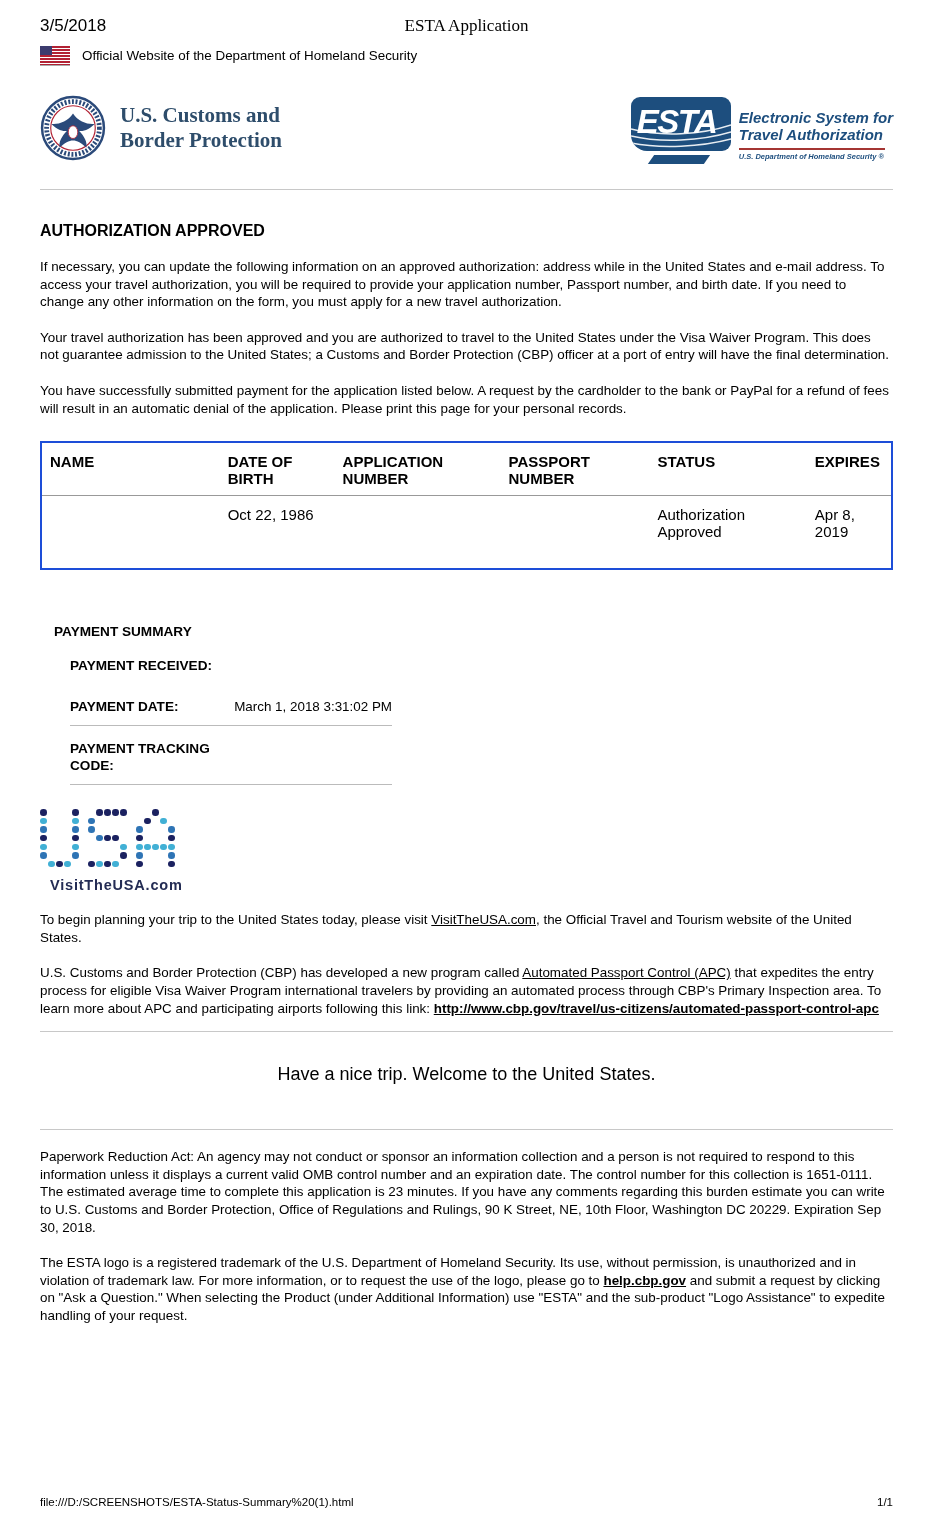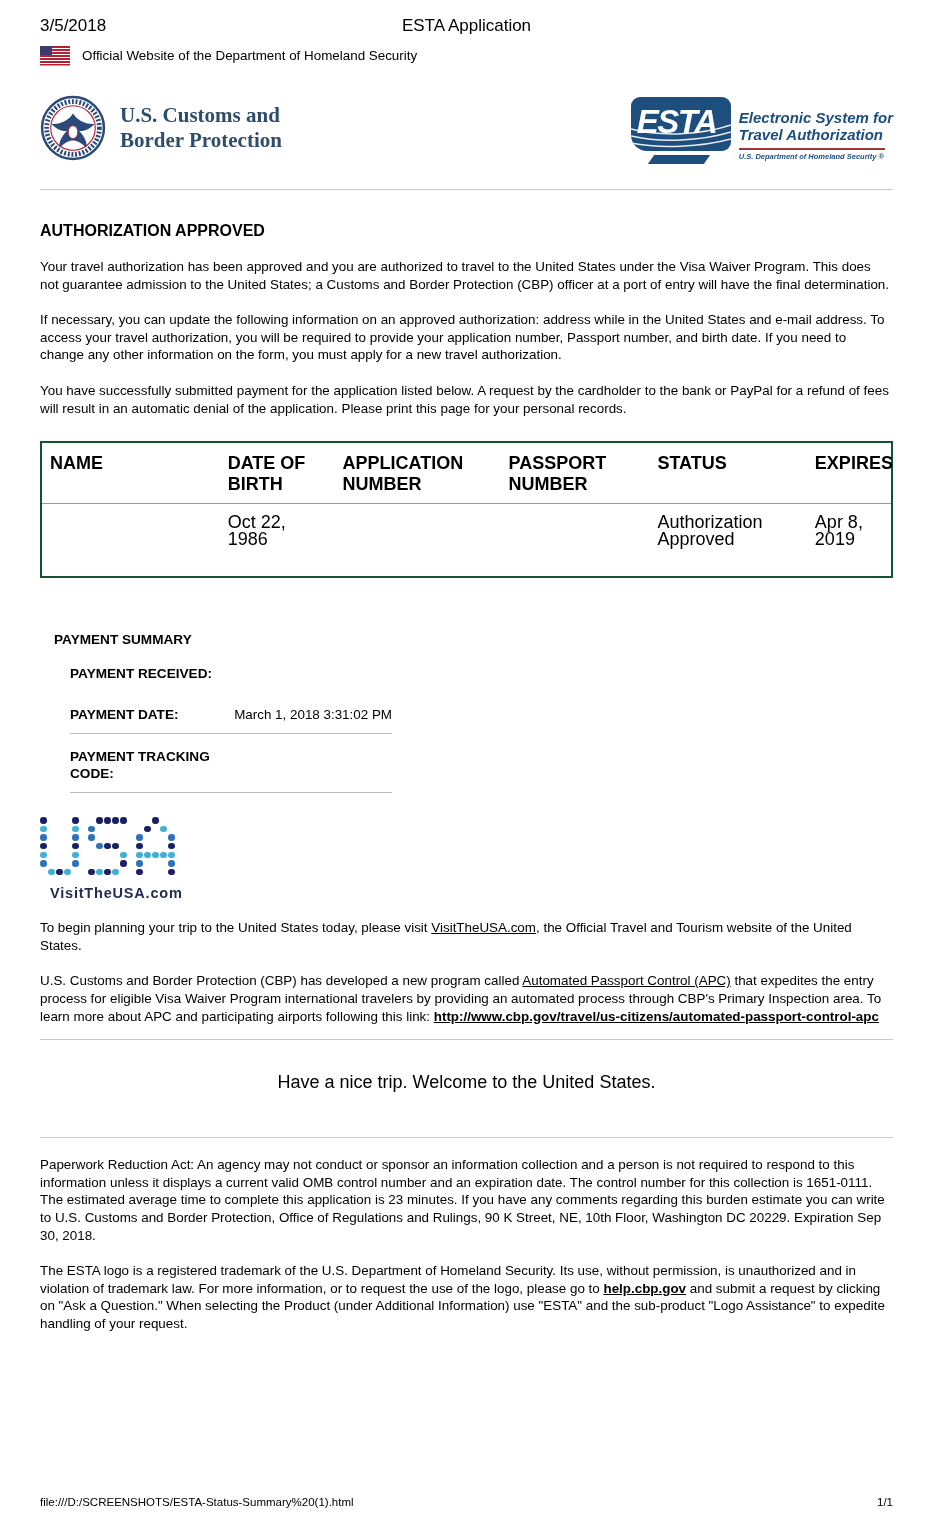--- a/index.html
+++ b/index.html
@@ -8,21 +8,21 @@
     width: 933px; height: 1536px;
     background: #fff; color: #000;
     font-family: "Liberation Sans", sans-serif;
     position: relative; overflow: hidden;
   }
   .page { padding: 0 40px; }
 
   
   .print-header { padding-top: 16px; position: relative; font-size: 17px; height: 16px; }
   .print-date { position: absolute; left: 40px; top: 16px; }
-  .print-title { position: absolute; left: 0; right: 0; top: 16px; text-align: center; }
+  .print-title { position: absolute; left: 0; right: 0; top: 16px; text-align: center; font-family: Liberation Serif, serif; }
   .print-footer { position: absolute; left: 40px; right: 40px; top: 1496px; font-size: 11.5px; display: flex; justify-content: space-between; }
 
   
   .official-row { margin-top: 30px; display: flex; align-items: center; }
   .flag { width: 30px; height: 19px; display: inline-block; position: relative; flex: 0 0 auto;
           background: repeating-linear-gradient(180deg,#b22234 0 1.6px,#fff 1.6px 3px);
           box-shadow: 0 1px 0 #aaa; }
   .canton { position: absolute; top: 0; left: 0; width: 12px; height: 9px; background: #3c3b6e; }
   .official-text { margin-left: 12px; font-size: 13.4px; }
 
@@ -47,22 +47,22 @@
 
   hr.rule { border: none; border-top: 1px solid #c8c8c8; margin: 14px 0 0; }
 
   h1.section { font-size: 16px; font-weight: bold; margin: 32px 0 0; }
   p.body { font-size: 13.4px; line-height: 17.6px; margin: 18px 0 0; }
   .bold { font-weight: bold; }
   a.link { color: #000; text-decoration: underline; }
   a.link-bold { color: #000; text-decoration: underline; font-weight: bold; }
 
   
-  table.receipt { width: 100%; border-collapse: collapse; border: 2px solid #14532d; margin-top: 24px;
-                  font-size: 18px; table-layout: fixed; }
+  table.receipt { width: 100%; border-collapse: collapse; border: 2px solid #1d4ed8; margin-top: 24px;
+                  font-size: 15px; table-layout: fixed; }
   table.receipt th { text-align: left; vertical-align: top; padding: 10px 8px 8px; font-weight: bold; }
   table.receipt thead tr { border-bottom: 1px solid #999; }
   table.receipt td { vertical-align: top; padding: 10px 8px 28px; line-height: 17px; }
   .col-name { width: 21%; } .col-dob { width: 13.5%; } .col-app { width: 19.5%; }
   .col-pass { width: 17.5%; } .col-status { width: 18.5%; } .col-exp { width: 10%; }
 
   
   .pay-summary { margin: 54px 0 0 14px; }
   .ps-heading { font-size: 13.6px; font-weight: bold; }
   .ps-rows { margin-left: 16px; margin-top: 4px; width: 322px; }
@@ -130,22 +130,22 @@
         </div>
         <div class="esta-redline"></div>
         <div class="esta-dept">U.S. Department of Homeland Security ®</div>
       </div>
     </div>
   </div>
 
   <hr class="rule">
 
   <h1 class="section">AUTHORIZATION APPROVED</h1>
+  <p class="body">If necessary, you can update the following information on an approved authorization: address while in the United States and e-mail address. To access your travel authorization, you will be required to provide your application number, Passport number, and birth date. If you need to change any other information on the form, you must apply for a new travel authorization.</p>
   <p class="body">Your travel authorization has been approved and you are authorized to travel to the United States under the Visa Waiver Program. This does not guarantee admission to the United States; a Customs and Border Protection (CBP) officer at a port of entry will have the final determination.</p>
-  <p class="body">If necessary, you can update the following information on an approved authorization: address while in the United States and e-mail address. To access your travel authorization, you will be required to provide your application number, Passport number, and birth date. If you need to change any other information on the form, you must apply for a new travel authorization.</p>
 
   <p class="body">You have successfully submitted payment for the application listed below. A request by the cardholder to the bank or PayPal for a refund of fees will result in an automatic denial of the application. Please print this page for your personal records.</p>
 
   <table class="receipt">
     <thead>
       <tr>
         <th class="col-name">NAME</th>
         <th class="col-dob">DATE OF BIRTH</th>
         <th class="col-app">APPLICATION NUMBER</th>
         <th class="col-pass">PASSPORT NUMBER</th>

